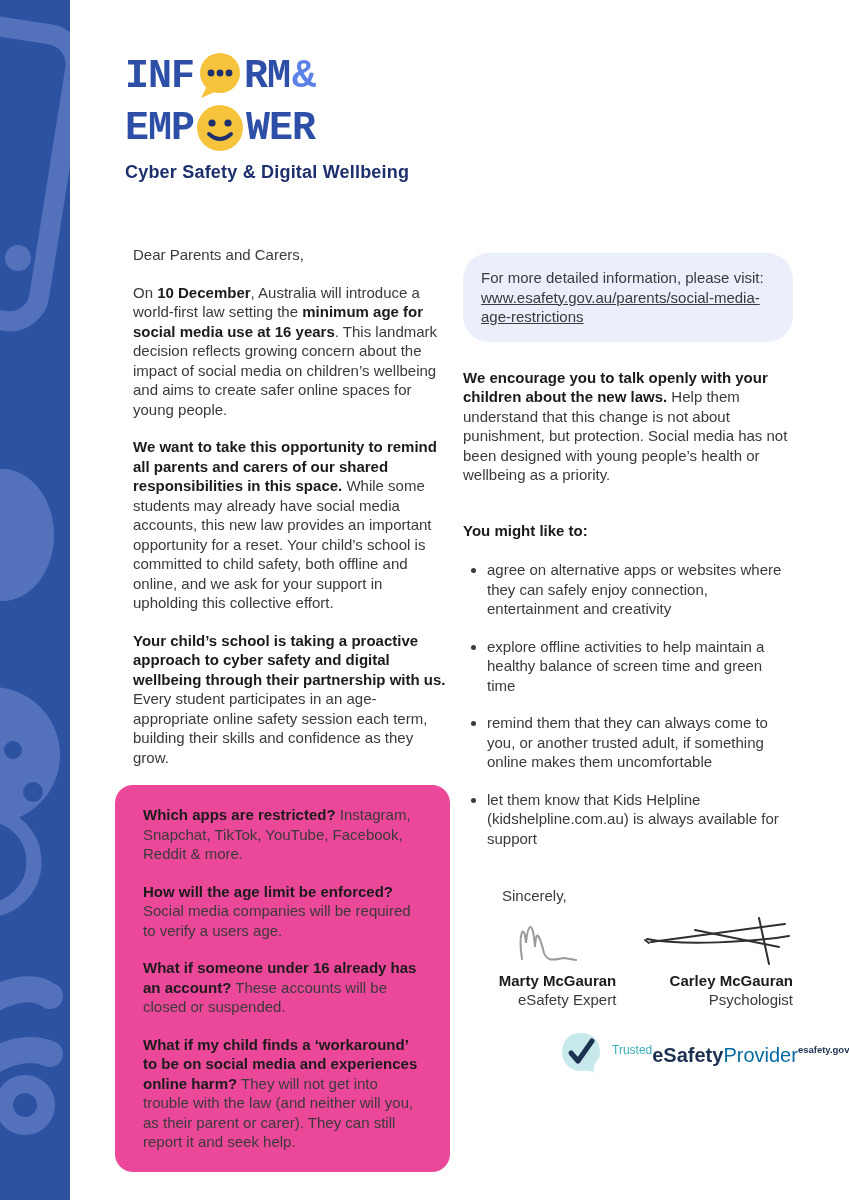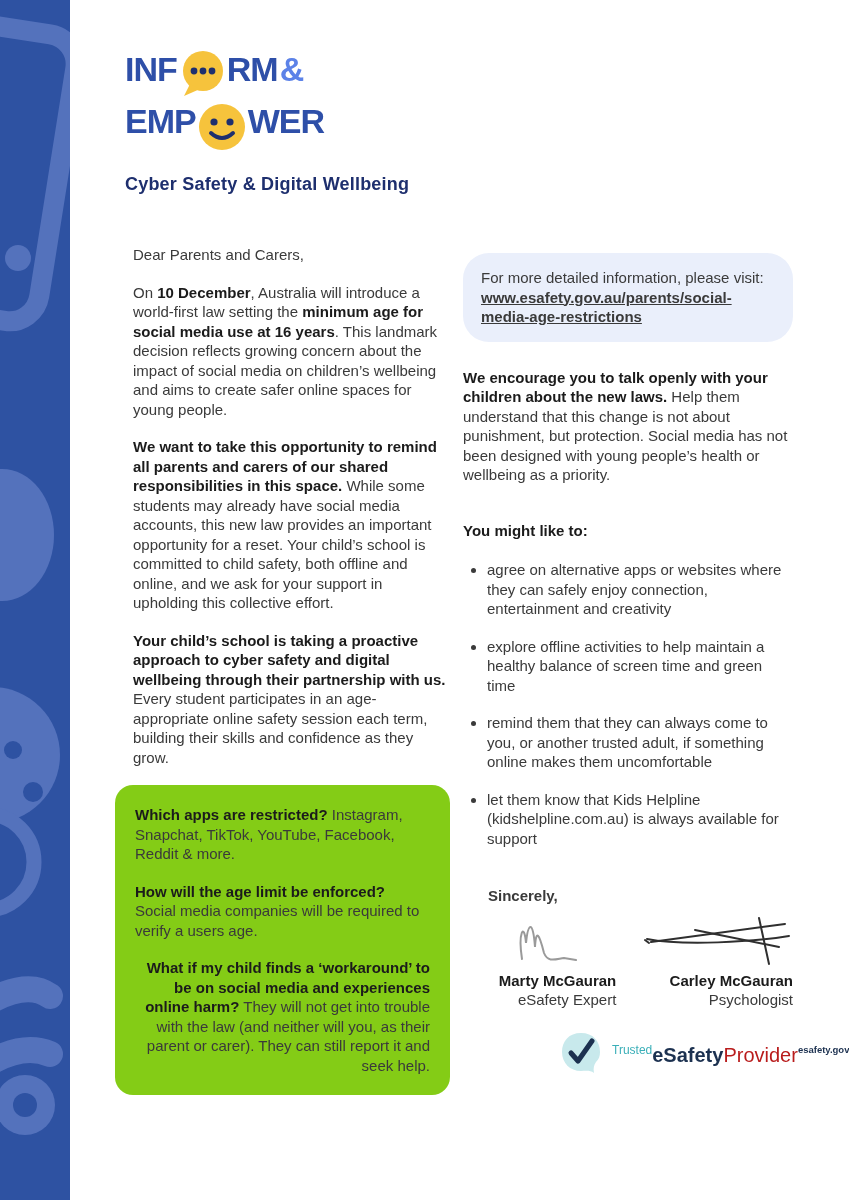--- a/index.html
+++ b/index.html
@@ -9,67 +9,67 @@
     background:#ffffff; color:#3a3a3a; position:relative; overflow:hidden;
   }
   .page { position:relative; width:849px; height:1200px; background:#fff; }
 
   
   .sidebar { position:absolute; left:0; top:0; width:70px; height:1200px; background:#2E52A2; overflow:hidden; }
   .sidebar svg { display:block; }
 
   
   .logo { position:absolute; left:125px; top:50px; }
-  .logo-line { display:flex; align-items:flex-start; height:52px;
-    font-family:Liberation Sans, sans-serif; font-weight:bold; font-size:34px;
+  .logo-line { display:flex; align-items:center; height:52px;
+    font-family:Liberation Mono, monospace; font-weight:bold; font-size:40px;
     letter-spacing:-1px; color:#2E4FA8; }
   .logo-line .amp { color:#5C82E8; margin-left:2px; }
   .logo-icon { display:inline-flex; margin:0 1px; }
-  .tagline { margin-top:20px; font-size:18px; font-weight:bold; color:#1E2F6E; letter-spacing:0.2px; }
+  .tagline { margin-top:8px; font-size:18px; font-weight:bold; color:#1E2F6E; letter-spacing:0.2px; }
 
   
   .col-left  { position:absolute; left:133px; top:245px; width:315px; }
   .col-right { position:absolute; left:463px; top:253px; width:330px; }
 
   p, li { font-size:15px; line-height:19.5px; color:#3a3a3a; }
   p { margin:0 0 18px 0; }
   .b { font-weight:bold; color:#1b1b1b; }
 
   
-  .faq-box { background:#84cc16; border-radius:18px; padding:20px 20px;
+  .faq-box { background:#ec4899; border-radius:18px; padding:20px 28px;
     margin:14px 0 0 -18px; width:calc(100% + 20px); }
-  .faq-box p:last-child { margin-bottom:0;text-align:right; }
+  .faq-box p:last-child { margin-bottom:0; }
 
   
   .info-box { background:#EAEFFB; border-radius:26px; padding:15px 18px; margin-bottom:26px; }
   .info-box p { margin:0; }
-  .info-box a { color:#3a3a3a; text-decoration:underline; cursor:pointer;font-weight:bold; }
+  .info-box a { color:#3a3a3a; text-decoration:underline; cursor:pointer; }
 
   .p-encourage { margin-bottom:36px;margin-top:16px; }
   .list-heading { font-weight:bold; color:#1b1b1b; margin-bottom:20px; }
   ul.tips { list-style:disc; padding-left:24px; margin:0; }
   ul.tips li { margin-bottom:18px; }
   ul.tips li:last-child { margin-bottom:0; }
 
-  .closing { margin:38px 0 6px 25px;font-weight:bold; }
+  .closing { margin:38px 0 6px 39px; }
 
   .sig-row { display:flex; gap:26px; margin-left:12px; }
   .sig-block { width:150px; text-align:right; }
   .sig-block.wide { width:160px; }
   .sig-img { height:58px; display:flex; align-items:center; justify-content:center; }
   .sig-name { font-size:15px; font-weight:bold; color:#1b1b1b; margin-top:2px; }
   .sig-title { font-size:15px; color:#3a3a3a; margin-top:2px; }
 
   
   .badge { display:flex; align-items:center; gap:7px; margin:22px 0 0 95px; }
   .badge-texts { display:flex; flex-direction:row; }
   .badge-trusted { font-size:12px; color:#3AAFB8; line-height:13px; margin-left:1px; }
   .badge-brand { font-size:20px; line-height:22px; }
   .badge-brand .bb { font-weight:bold; color:#1C3150; }
-  .badge-brand .bl { color:#b91c1c; }
+  .badge-brand .bl { color:#0369a1; }
   .badge-url { font-size:9.5px; font-weight:bold; color:#1C3150; text-align:right; line-height:11px; }
 </style>
 </head>
 <body>
 
 <div class="page">
 
   <aside class="sidebar">
     <svg width="70" height="1200" viewBox="0 0 70 1200" aria-hidden="true">
       <g fill="#5472BC" stroke="none">
@@ -129,20 +129,21 @@
 
     <p><span>On </span><span class="b">10 December</span><span>, Australia will introduce a world-first law setting the </span><span class="b">minimum age for social media use at 16 years</span><span>. This landmark decision reflects growing concern about the impact of social media on children’s wellbeing and aims to create safer online spaces for young people.</span></p>
 
     <p><span class="b">We want to take this opportunity to remind all parents and carers of our shared responsibilities in this space.</span><span> While some students may already have social media accounts, this new law provides an important opportunity for a reset. Your child’s school is committed to child safety, both offline and online, and we ask for your support in upholding this collective effort.</span></p>
 
     <p><span class="b">Your child’s school is taking a proactive approach to cyber safety and digital wellbeing through their partnership with us.</span><span> Every student participates in an age-appropriate online safety session each term, building their skills and confidence as they grow.</span></p>
 
     <div class="faq-box">
       <p><span class="b">Which apps are restricted?</span><span> Instagram, Snapchat, TikTok, YouTube, Facebook, Reddit &amp; more.</span></p>
       <p><span class="b">How will the age limit be enforced?</span><span> Social media companies will be required to verify a users age.</span></p>
+      <p><span class="b">What if someone under 16 already has an account?</span><span> These accounts will be closed or suspended.</span></p>
       <p><span class="b">What if my child finds a ‘workaround’ to be on social media and experiences online harm?</span><span> They will not get into trouble with the law (and neither will you, as their parent or carer). They can still report it and seek help.</span></p>
     </div>
   </section>
 
   <section class="col-right">
     <div class="info-box">
       <p><span>For more detailed information, please visit:</span><br>
         <a>www.esafety.gov.au/parents/social-media-age-restrictions</a>
       </p>
     </div>

